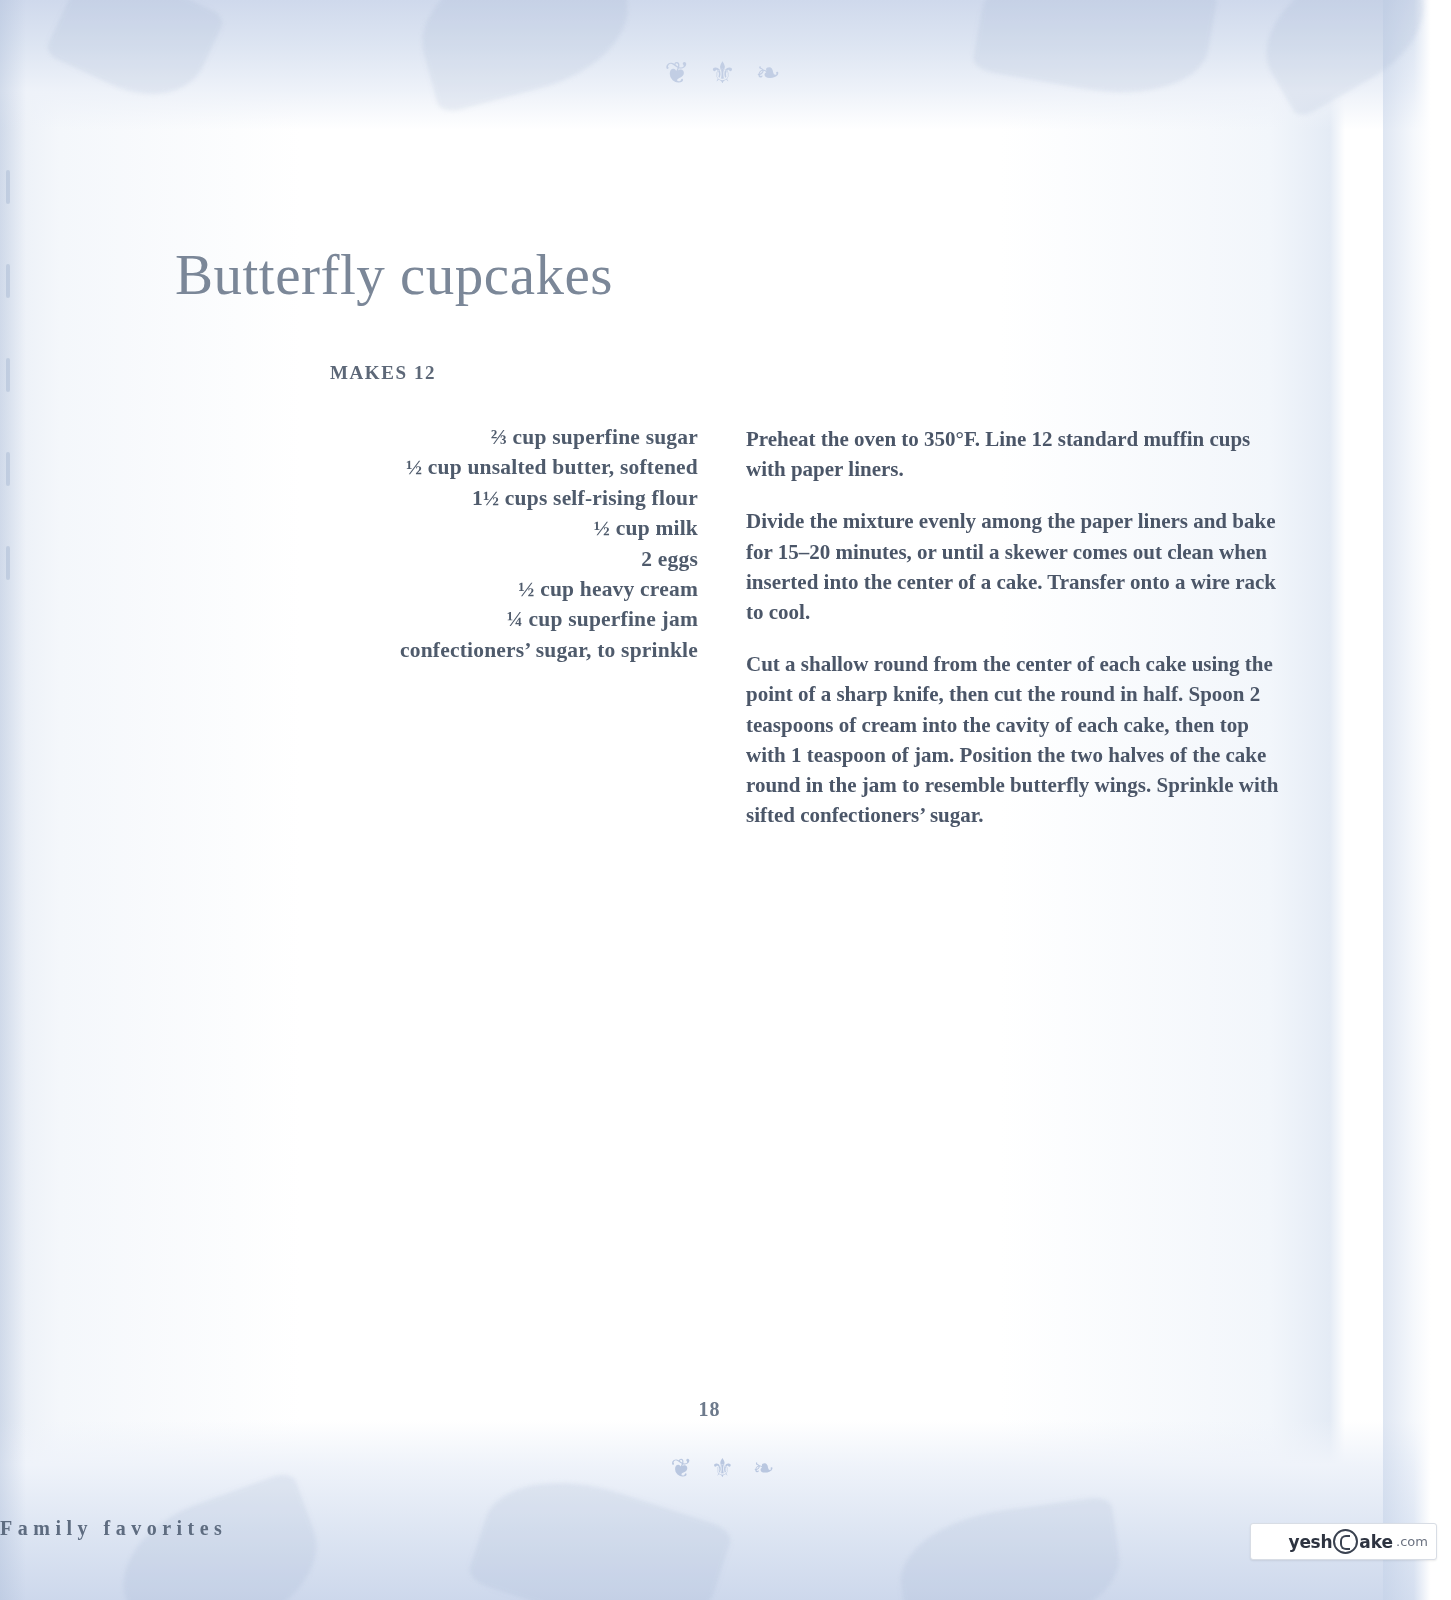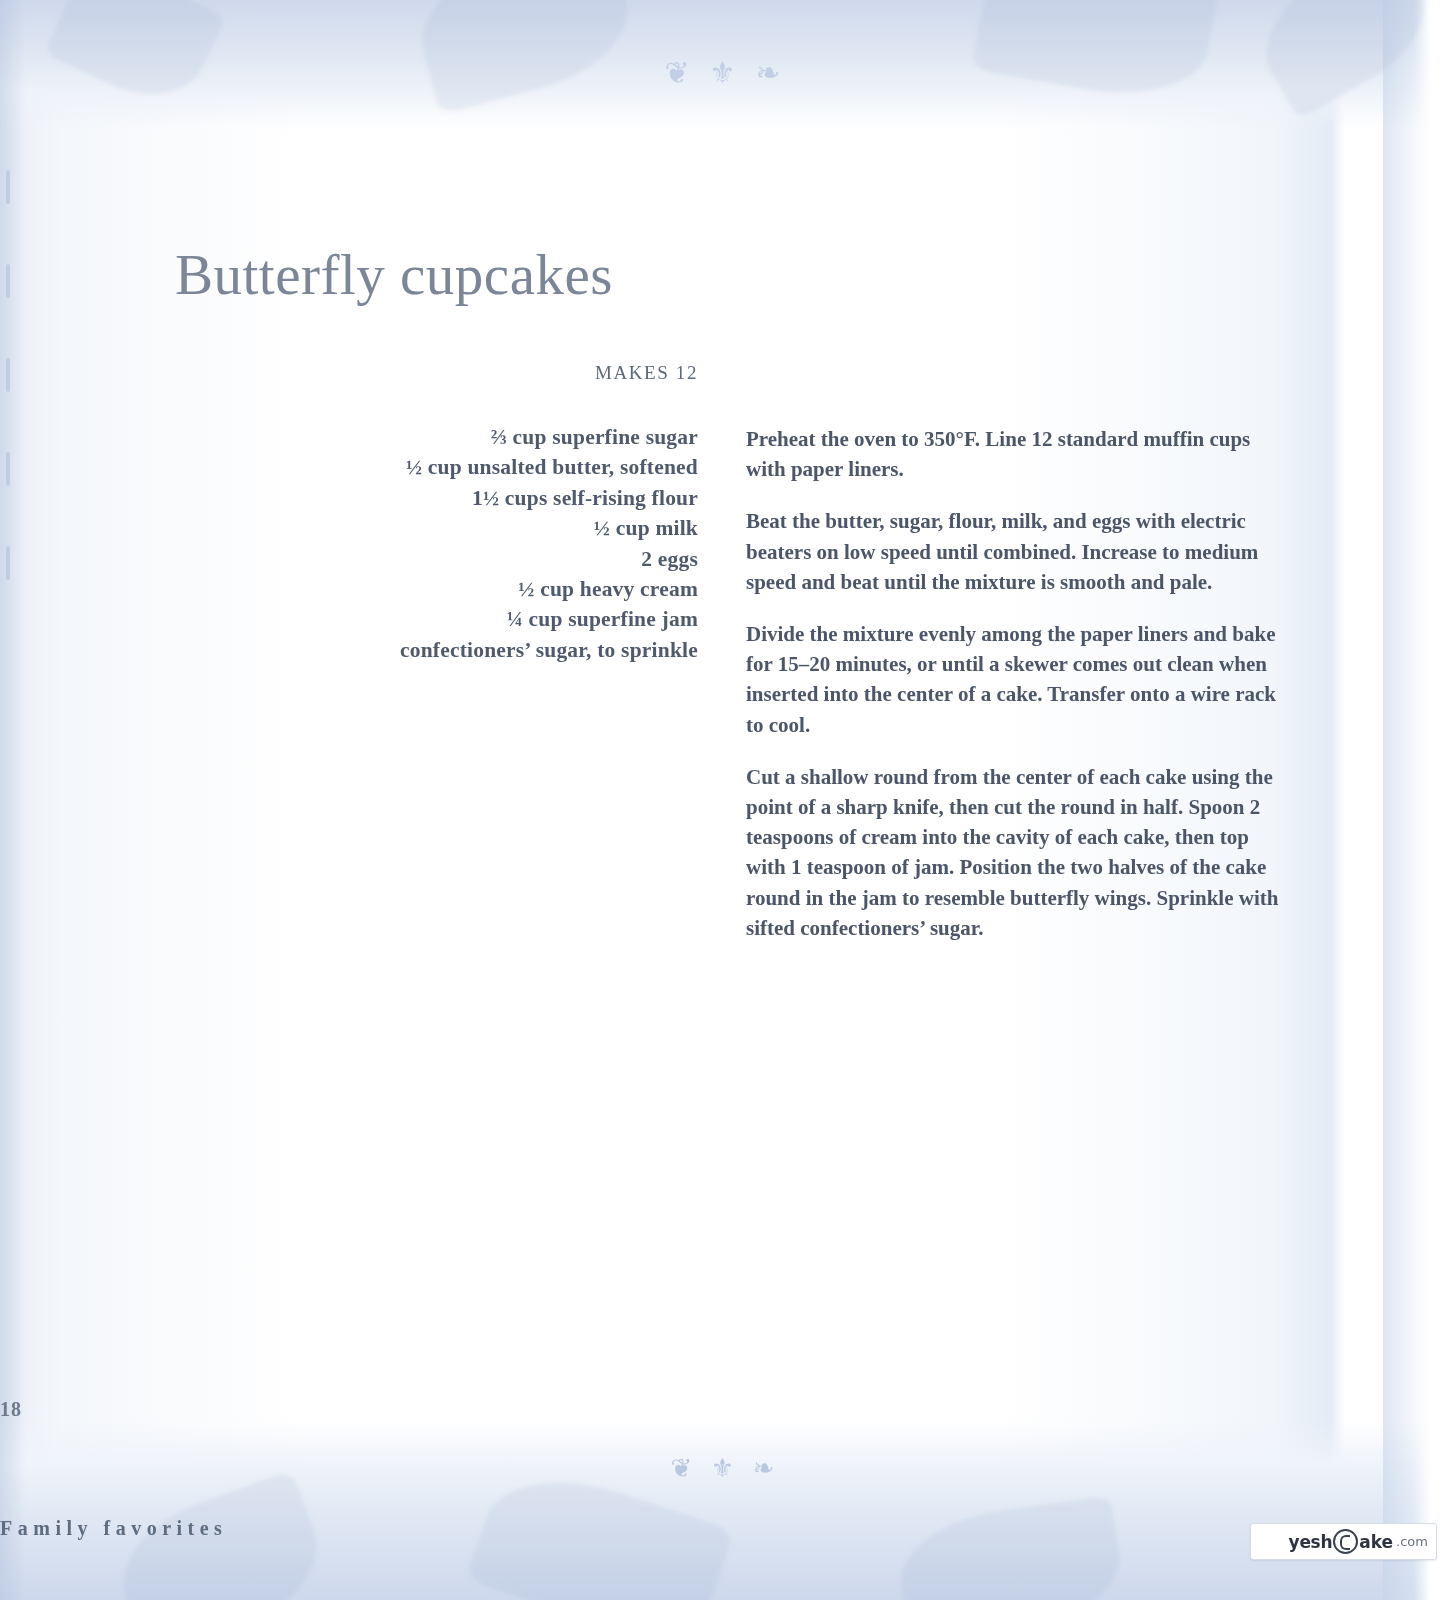--- a/index.html
+++ b/index.html
@@ -102,23 +102,23 @@
     font-weight: normal;
     color: #7b8798;
     letter-spacing: 0.5px;
   }
 
   .makes {
     position: absolute;
     left: 330px;
     top: 362px;
     width: 368px;
-    text-align: right;
+    text-align: left;
     font-size: 19px;
-    font-weight: normal;
+    font-weight: bold;
     letter-spacing: 1.6px;
     color: #5d6878;
   }
 
   .ingredients {
     position: absolute;
     left: 230px;
     top: 422px;
     width: 468px;
     text-align: right;
@@ -142,21 +142,21 @@
   }
   .method p {
     margin: 0 0 22px 0;
   }
 
   .folio {
     position: absolute;
     left: 0;
     top: 1398px;
     width: 1419px;
-    text-align: left;
+    text-align: center;
     font-size: 20px;
     font-weight: bold;
     color: #6d7a8c;
     letter-spacing: 1px;
   }
 
   .footer {
     position: absolute;
     left: 0;
     bottom: 60px;
@@ -243,21 +243,20 @@
     <div>1½ cups self-rising flour</div>
     <div>½ cup milk</div>
     <div>2 eggs</div>
     <div>½ cup heavy cream</div>
     <div>¼ cup superfine jam</div>
     <div>confectioners’ sugar, to sprinkle</div>
   </div>
 
   <div class="method">
     <p>Preheat the oven to 350°F. Line 12 standard muffin cups with paper liners.</p>
-    <p>Beat the butter, sugar, flour, milk, and eggs with electric beaters on low speed until combined. Increase to medium speed and beat until the mixture is smooth and pale.</p>
     <p>Divide the mixture evenly among the paper liners and bake for 15–20 minutes, or until a skewer comes out clean when inserted into the center of a cake. Transfer onto a wire rack to cool.</p>
     <p>Cut a shallow round from the center of each cake using the point of a sharp knife, then cut the round in half. Spoon 2 teaspoons of cream into the cavity of each cake, then top with 1 teaspoon of jam. Position the two halves of the cake round in the jam to resemble butterfly wings. Sprinkle with sifted confectioners’ sugar.</p>
   </div>
 
   <div class="folio">18</div>
   <div class="footer">Family  favorites</div>
 
   <div class="watermark">
     <span class="wm-yesh">yesh</span>
     <span class="wm-circle"></span>

